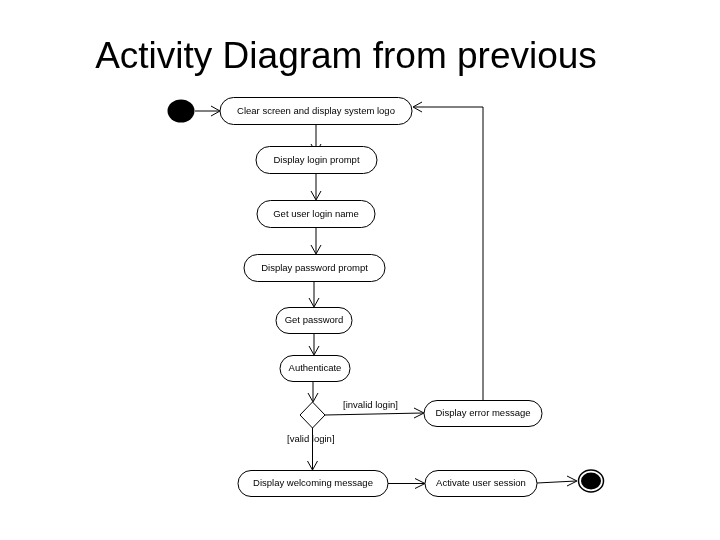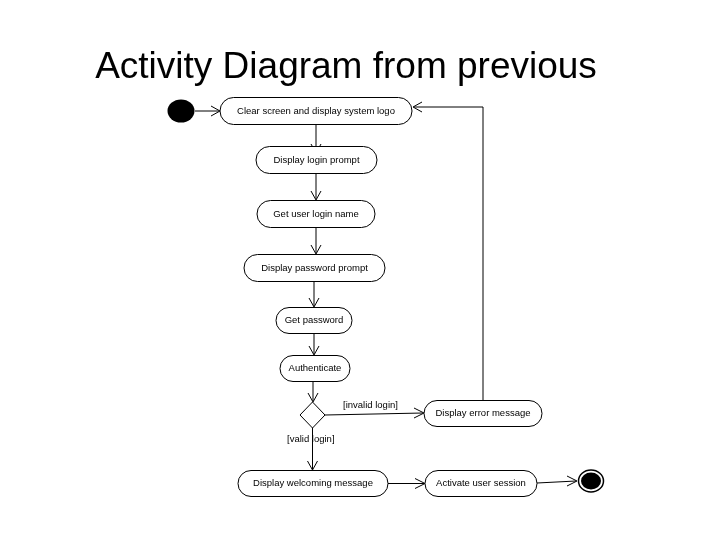--- a/index.html
+++ b/index.html
@@ -18,21 +18,21 @@
   #slide {
     position: absolute;
     left: 0; top: 0;
     width: 720px;
     height: 540px;
     background: #ffffff;
   }
   #slide-title {
     position: absolute;
     left: 0;
-    top: 44px;
+    top: 34px;
     width: 692px;
     text-align: center;
     font-size: 37px;
     line-height: 44px;
     font-weight: normal;
     color: #000000;
     letter-spacing: 0px;
     white-space: nowrap;
   }
   #diagram-canvas {

